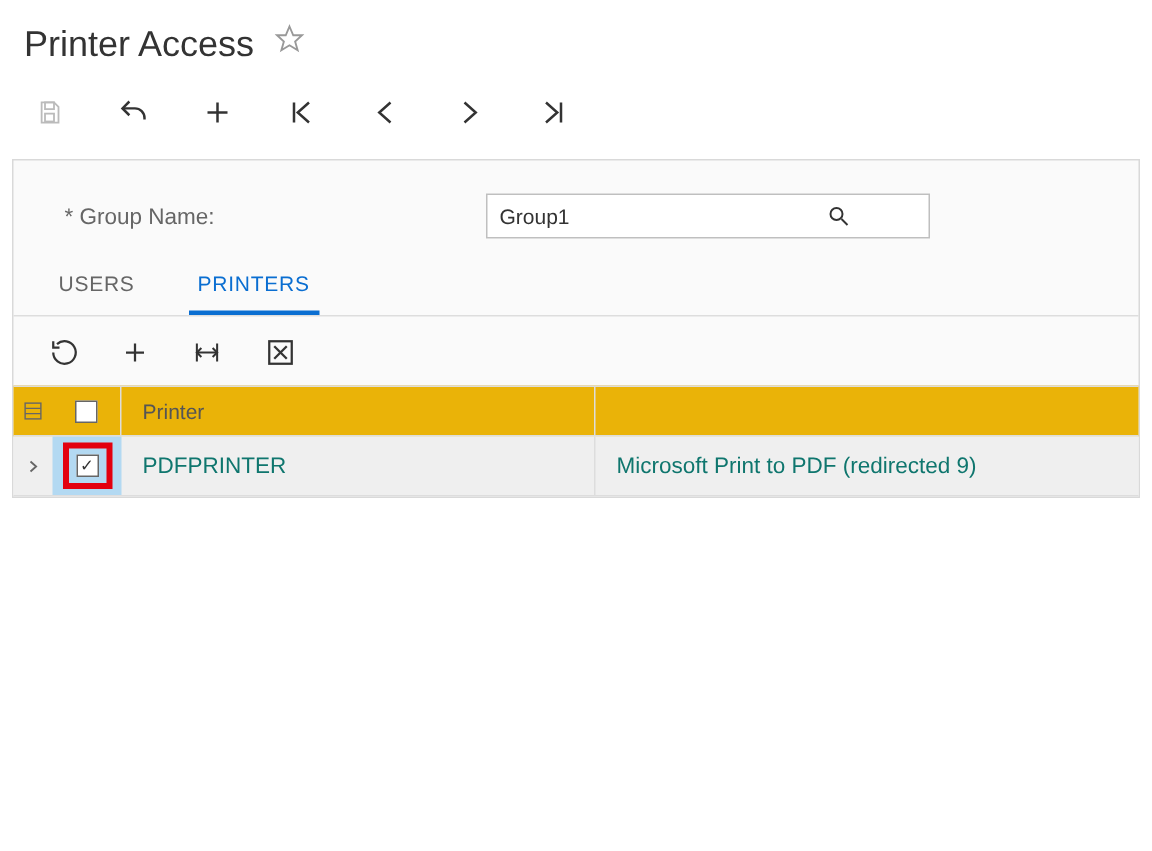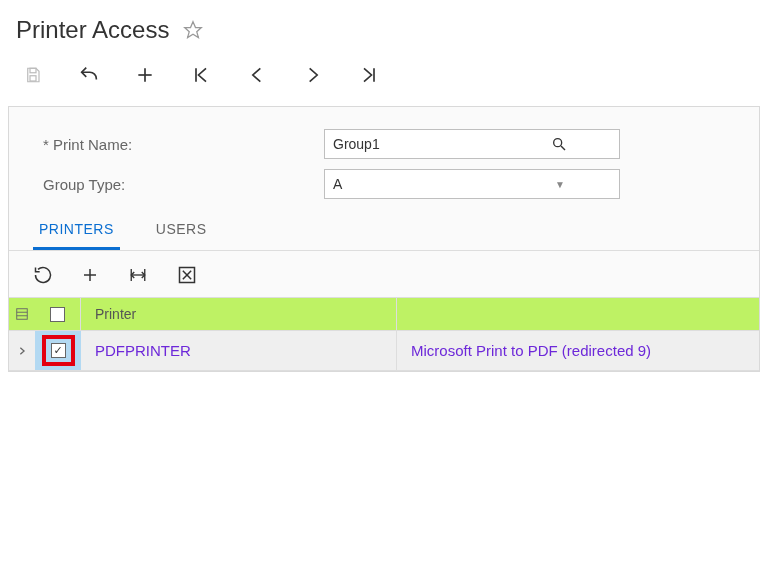--- a/index.html
+++ b/index.html
@@ -6,21 +6,21 @@
     body {
       font-family: "72", Arial, Helvetica, sans-serif;
       font-size: 14px;
       color: #333;
       background: #fff;
       width: 768px;
       height: 567px;
     }
     .page-header {
       display: flex;
-      align-items: center;
+      align-items: flex-start;
       padding: 16px 16px 8px 16px;
     }
     .page-title {
       font-size: 24px;
       font-weight: 400;
       color: #333;
     }
     .star-icon {
       margin-left: 14px;
       color: #888;
@@ -132,21 +132,21 @@
       align-items: center;
       justify-content: center;
       cursor: pointer;
     }
     .grid {
       width: 100%;
     }
     .grid-header {
       display: flex;
       align-items: center;
-      background: #bef264;
+      background: #eab308;
       border-top: 1px solid #ddd;
       border-bottom: 1px solid #ddd;
       height: 34px;
       font-size: 14px;
       color: #555;
     }
     .col-config {
       width: 26px;
       display: flex;
       align-items: center;
@@ -176,21 +176,21 @@
       display: flex;
       align-items: center;
     }
     .grid-row {
       display: flex;
       align-items: center;
       height: 40px;
       background: #efefef;
       border-bottom: 1px solid #ddd;
       font-size: 15px;
-      color: #6d28d9;
+      color: #0f766e;
     }
     .col-expand {
       width: 26px;
       display: flex;
       align-items: center;
       justify-content: center;
       color: #666;
       font-size: 14px;
     }
     .row-select-wrap {
@@ -274,45 +274,38 @@
     <svg width="20" height="20" viewBox="0 0 24 24" fill="none" stroke="#333" stroke-width="2">
       <polyline points="6,4 15,12 6,20"></polyline>
         <line x1="18" y1="4" x2="18" y2="20"></line>
     </svg>
   </span>
 </div>
 
 <div class="form-panel">
 
   <div class="form-row">
-    <div class="form-label required">Print Name:</div>
+    <div class="form-label required">Group Name:</div>
     <div class="input-wrap">
       <input class="finput" value="Group1" style="">
       <span class="search-in-input">
         <svg width="16" height="16" viewBox="0 0 24 24" fill="none" stroke="#333" stroke-width="2">
           <circle cx="10" cy="10" r="6"></circle>
             <line x1="15" y1="15" x2="21" y2="21"></line>
         </svg>
       </span>
     </div>
   </div>
 
 
-  <div class="form-row">
-    <div class="form-label">Group Type:</div>
-    <div class="input-wrap">
-      <input class="finput" readonly="" value="A" style="">
-      <span class="dropdown-caret">▼</span>
-    </div>
-  </div>
 
 
   <div class="tabs">
+    <div class="tab">USERS</div>
     <div class="tab active">PRINTERS</div>
-    <div class="tab">USERS</div>
   </div>
 
   <div class="subtoolbar">
     <span class="tbtn2">
       <svg width="20" height="20" viewBox="0 0 24 24" fill="none" stroke="#333" stroke-width="1.8">
         <path d="M3 12a9 9 0 1 0 3-6.7"></path>
           <polyline points="3,3 3,8 8,8"></polyline>
       </svg>
     </span>
     <span class="tbtn2">

